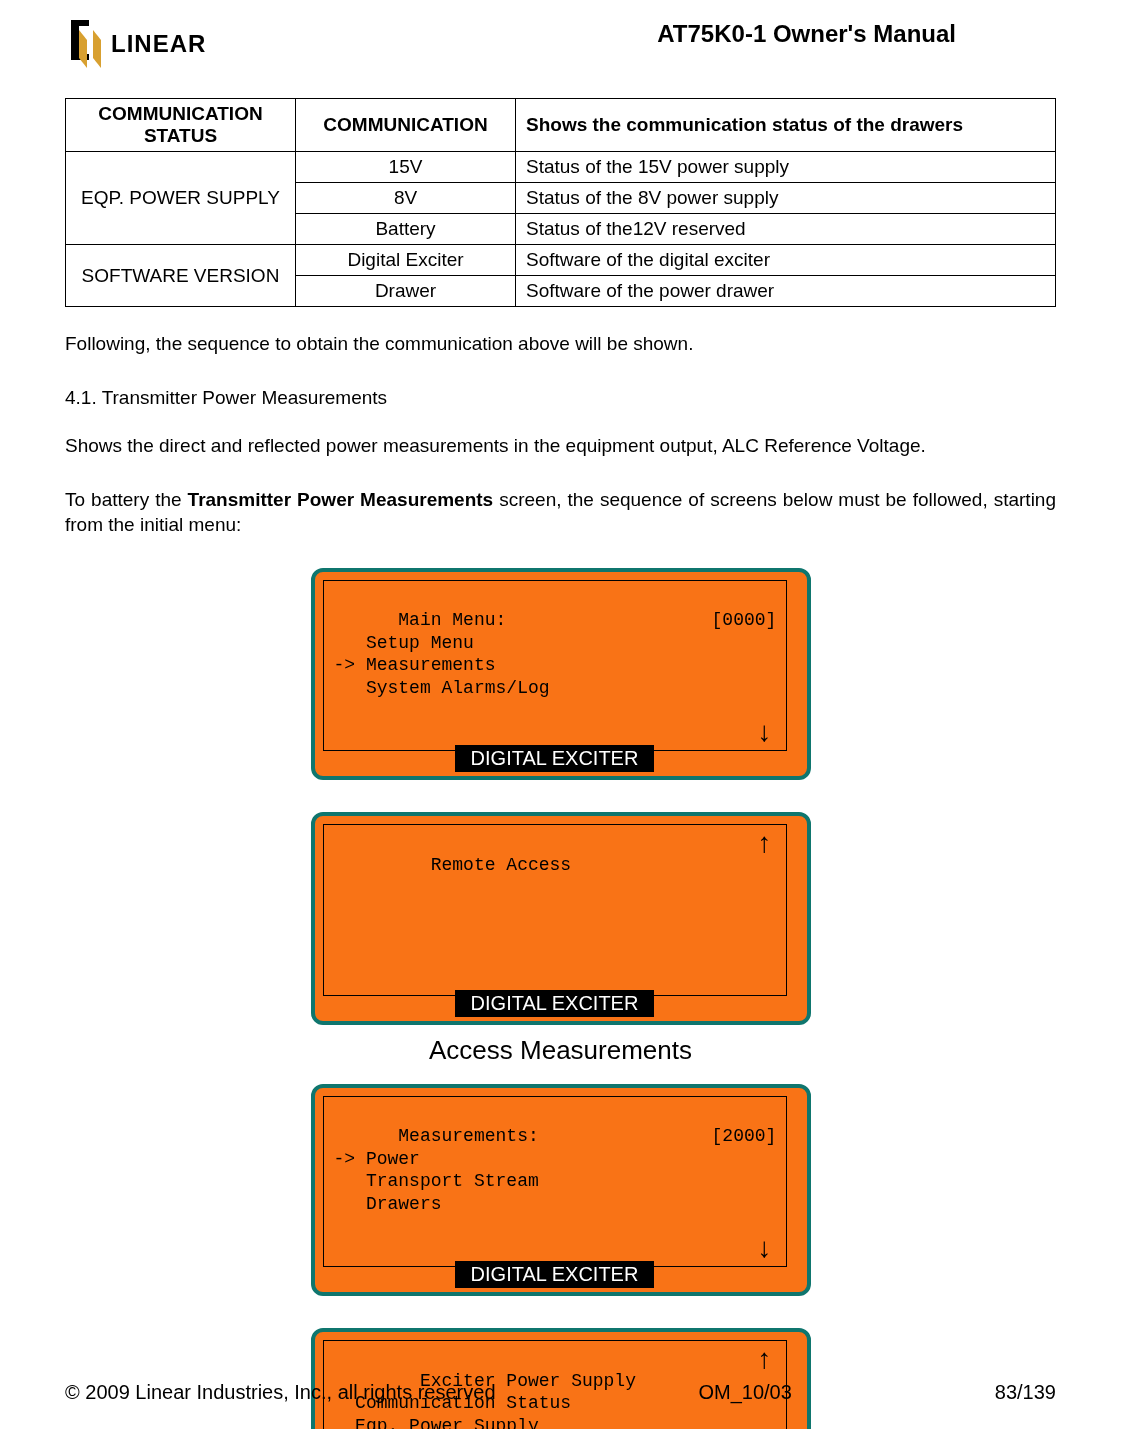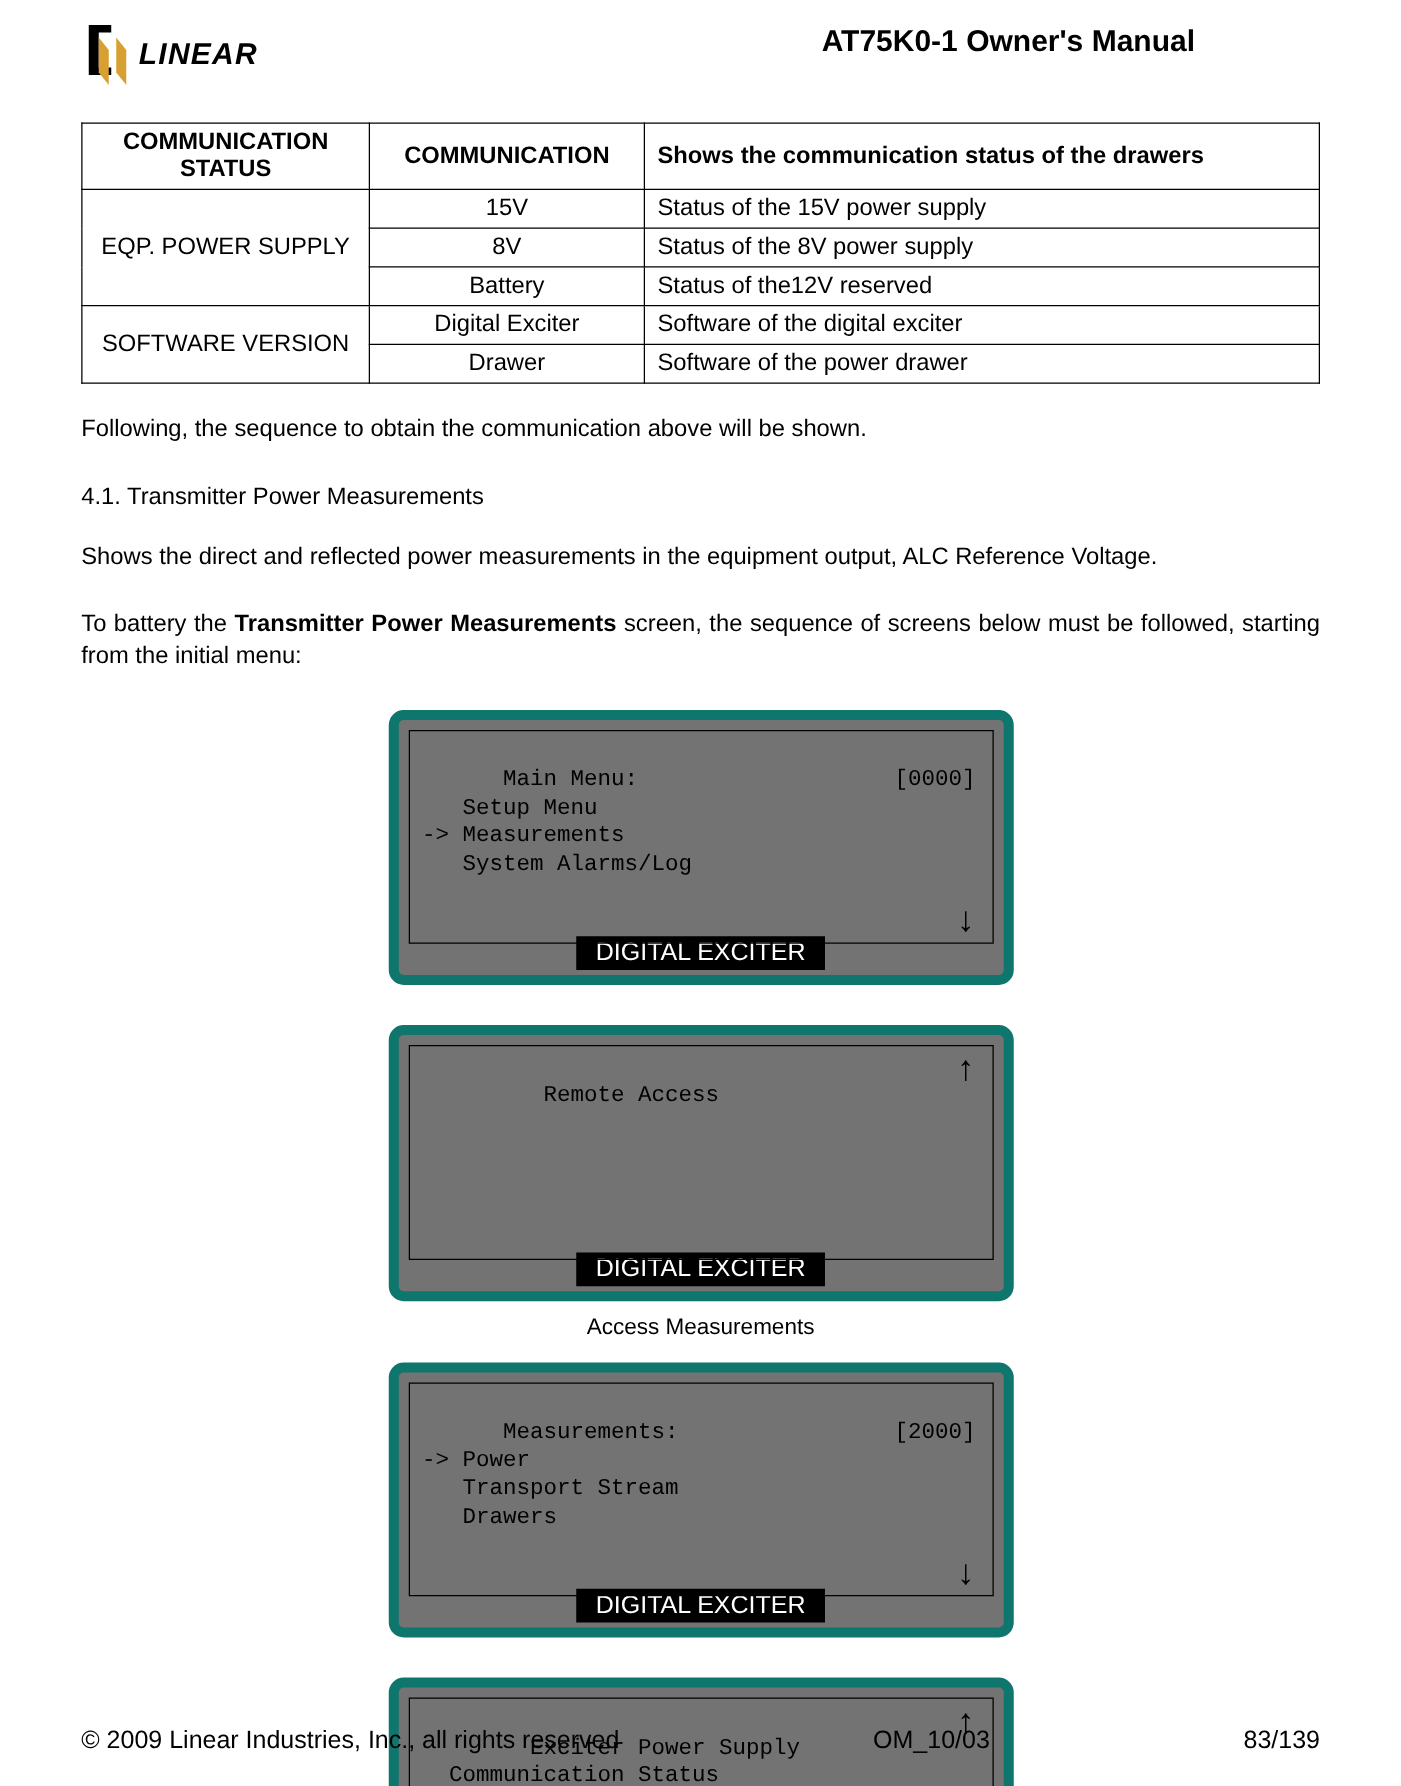--- a/index.html
+++ b/index.html
@@ -28,21 +28,20 @@
       align-items: center;
       gap: 8px;
     }
     .logo-mark {
       width: 38px;
       height: 48px;
     }
     .logo-text {
       font-size: 24px;
       font-weight: bold;
-      font-style: italic;
       letter-spacing: 1px;
     }
     .doc-title {
       font-weight: bold;
       font-size: 24px;
       margin-right: 100px;
     }
     table.data {
       width: 100%;
       border-collapse: collapse;
@@ -69,24 +68,24 @@
       margin-bottom: 25px;
     }
     .screens {
       display: flex;
       flex-direction: column;
       align-items: center;
       gap: 6px;
     }
     .lcd-frame {
       width: 500px;
-      border: 8px solid #0f766e;
+      border: 4px solid #0f766e;
       border-radius: 12px;
-      background: #737373;
-      padding: 8px 8px 4px 8px;
+      background: #f97316;
+      padding: 8px 20px 4px 8px;
       position: relative;
     }
     .lcd-inner {
       border: 1px solid #000;
       padding: 6px 10px 6px 10px;
       font-family: "Courier New", monospace;
       font-size: 18px;
       line-height: 1.25;
       white-space: pre;
       min-height: 95px;
@@ -112,21 +111,21 @@
       line-height: 1;
       font-family: Arial;
     }
     .arrow.down {
       bottom: 4px;
     }
     .arrow.up {
       top: 4px;
     }
     .caption {
-      font-size: 18px;
+      font-size: 26px;
       margin: 4px 0 12px 0;
     }
     .footer {
       position: absolute;
       bottom: 25px;
       left: 65px;
       right: 65px;
       display: flex;
       justify-content: space-between;
       font-size: 20px;

